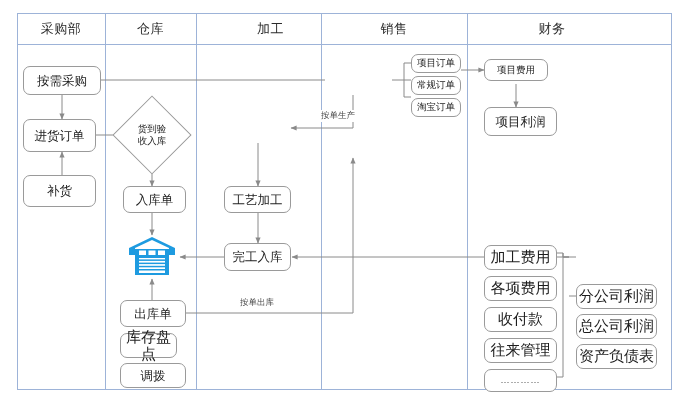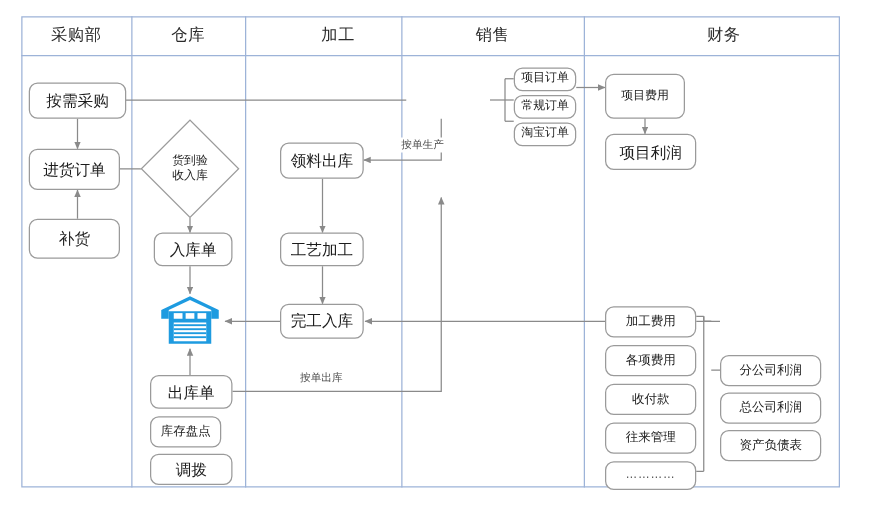--- a/index.html
+++ b/index.html
@@ -24,21 +24,21 @@
   }
 
   
   .node{
     position:absolute;box-sizing:border-box;
     border:1px solid #9a9a9a;border-radius:7px;background:#ffffff;
     color:#1c1c1c;display:flex;align-items:center;justify-content:center;
     text-align:center;line-height:1.12;
   }
   .n-lg{font-size:12.5px;}
-  .n-md{font-size:10px;}
+  .n-md{font-size:15px;}
   .n-sm{font-size:9.5px;}
   .n-xs{font-size:9px;letter-spacing:1px;color:#555;}
 
   .diamond{
     position:absolute;box-sizing:border-box;
     border:1px solid #9a9a9a;background:#fff;
     transform:rotate(45deg);
   }
   .diamond-label{
     position:absolute;display:flex;align-items:center;justify-content:center;
@@ -64,21 +64,21 @@
 
   <div class="lane-div" style="left:105px;"></div>
   <div class="lane-div" style="left:196px;"></div>
   <div class="lane-div" style="left:321px;"></div>
   <div class="lane-div" style="left:467px;"></div>
 
   <div class="lane-title" style="left:17px;width:88px;">采购部</div>
   <div class="lane-title" style="left:105px;width:91px;">仓库</div>
   <div class="lane-title" style="left:208px;width:125px;">加工</div>
   <div class="lane-title" style="left:321px;width:146px;">销售</div>
-  <div class="lane-title" style="left:467px;width:170px;margin-left:27px;">财务</div>
+  <div class="lane-title" style="left:467px;width:170px;">财务</div>
 
   <svg class="layer" viewBox="0 0 700 406">
     <defs>
       <marker id="ah" markerWidth="7" markerHeight="7" refX="5.6" refY="2.6" orient="auto" markerUnits="userSpaceOnUse">
         <path d="M0,0 L6,2.6 L0,5.2 z" fill="#8a8a8a"></path>
       </marker>
     </defs>
     <g stroke="#8a8a8a" stroke-width="1" fill="none">
 
       <path d="M325,80 L71,80" marker-end="url(#ah)"></path>
@@ -153,29 +153,28 @@
       <rect x="11" y="26.6" width="26" height="1.5"></rect>
       <rect x="11" y="29.8" width="26" height="1.5"></rect>
       <rect x="11" y="33" width="26" height="1.5"></rect>
     </g>
   </svg>
 
   <div class="node n-lg" style="left:120px;top:300px;width:66px;height:27px;">出库单</div>
   <div class="node n-md" style="left:120px;top:333px;width:57px;height:25px;">库存盘点</div>
   <div class="node n-lg" style="left:120px;top:363px;width:66px;height:25px;">调拨</div>
 
-  <div class="node n-lg" style="left:224px;top:114px;width:67px;height:29px;">领料出库</div>
   <div class="node n-lg" style="left:224px;top:186px;width:67px;height:27px;">工艺加工</div>
   <div class="node n-lg" style="left:224px;top:243px;width:67px;height:28px;">完工入库</div>
 
   <div class="node n-sm" style="left:411px;top:54px;width:50px;height:19px;">项目订单</div>
   <div class="node n-sm" style="left:411px;top:76px;width:50px;height:19px;">常规订单</div>
   <div class="node n-sm" style="left:411px;top:98px;width:50px;height:19px;">淘宝订单</div>
 
-  <div class="node n-sm" style="left:484px;top:59px;width:64px;height:36px;">项目费用</div>
+  <div class="node n-sm" style="left:484px;top:59px;width:64px;height:22px;">项目费用</div>
   <div class="node n-lg" style="left:484px;top:107px;width:73px;height:29px;">项目利润</div>
 
   <div class="node n-md" style="left:484px;top:245px;width:73px;height:25px;">加工费用</div>
   <div class="node n-md" style="left:484px;top:276px;width:73px;height:25px;">各项费用</div>
   <div class="node n-md" style="left:484px;top:307px;width:73px;height:25px;">收付款</div>
   <div class="node n-md" style="left:484px;top:338px;width:73px;height:25px;">往来管理</div>
   <div class="node n-xs" style="left:484px;top:369px;width:73px;height:23px;">…………</div>
 
   <div class="node n-md" style="left:576px;top:284px;width:81px;height:25px;">分公司利润</div>
   <div class="node n-md" style="left:576px;top:314px;width:81px;height:25px;">总公司利润</div>

